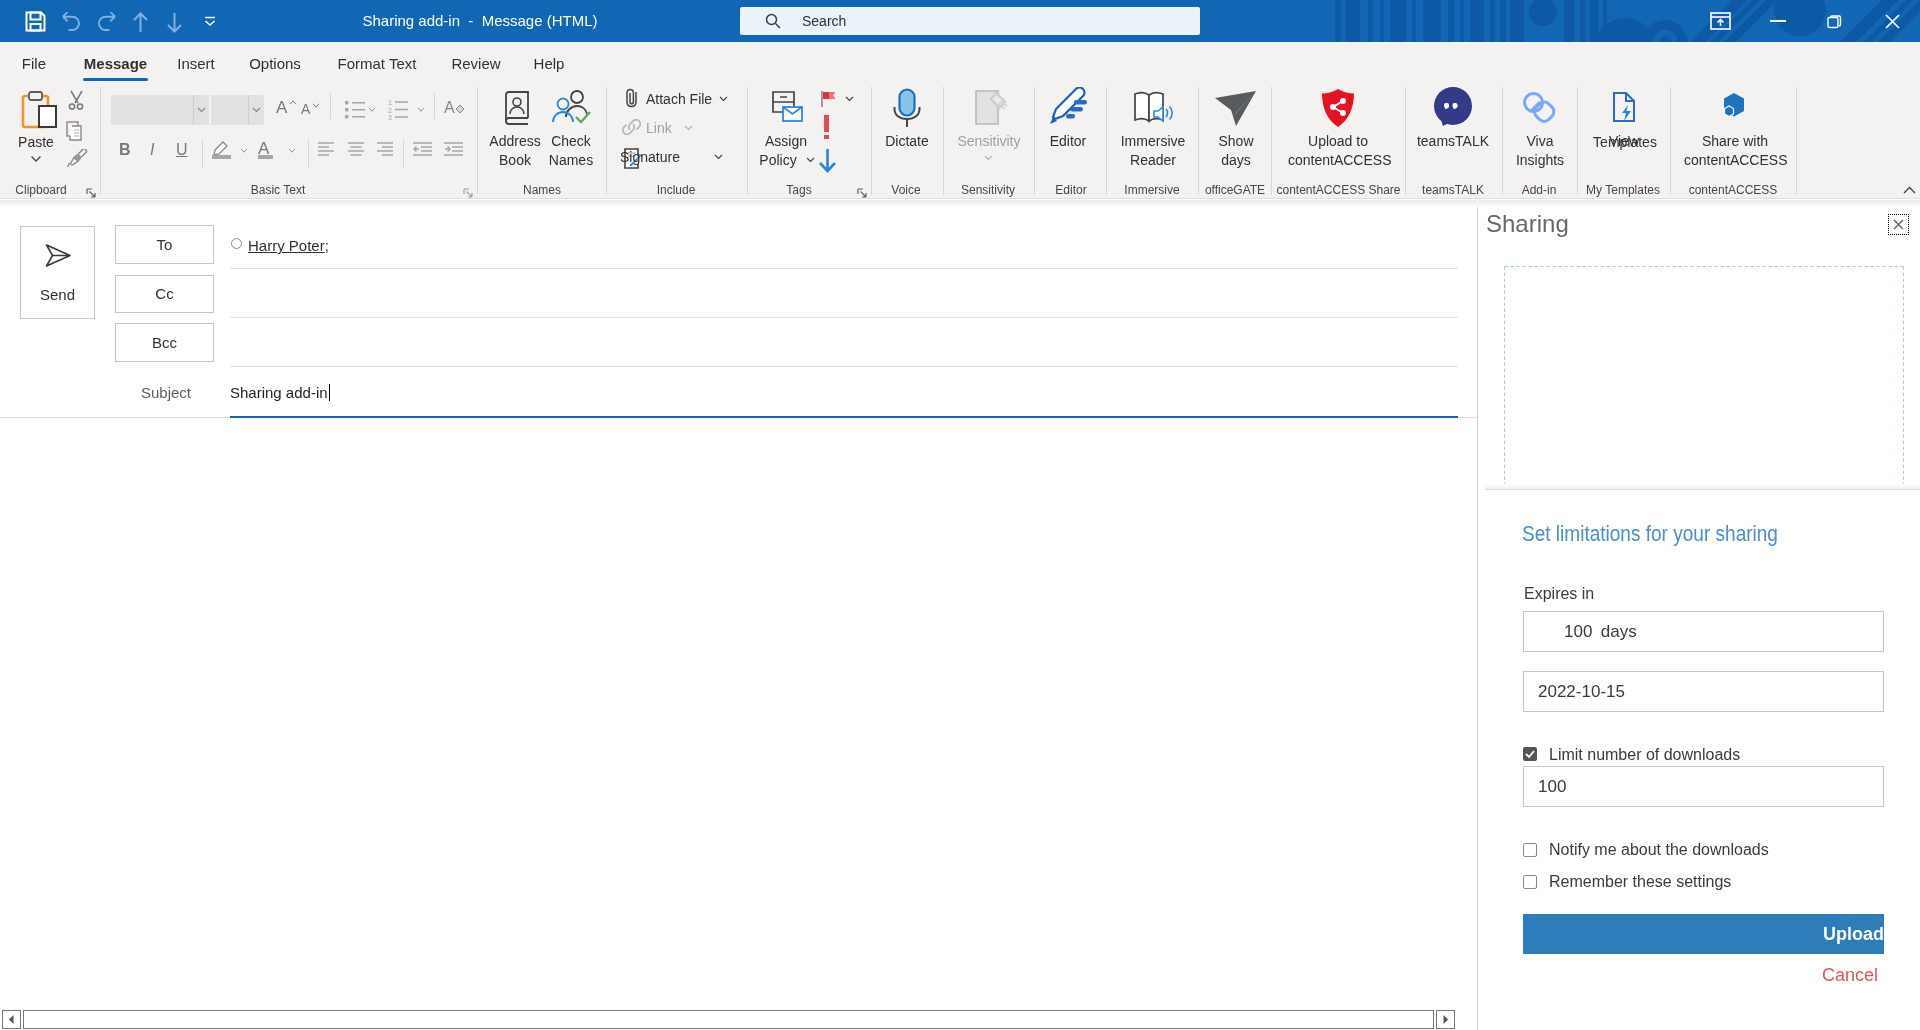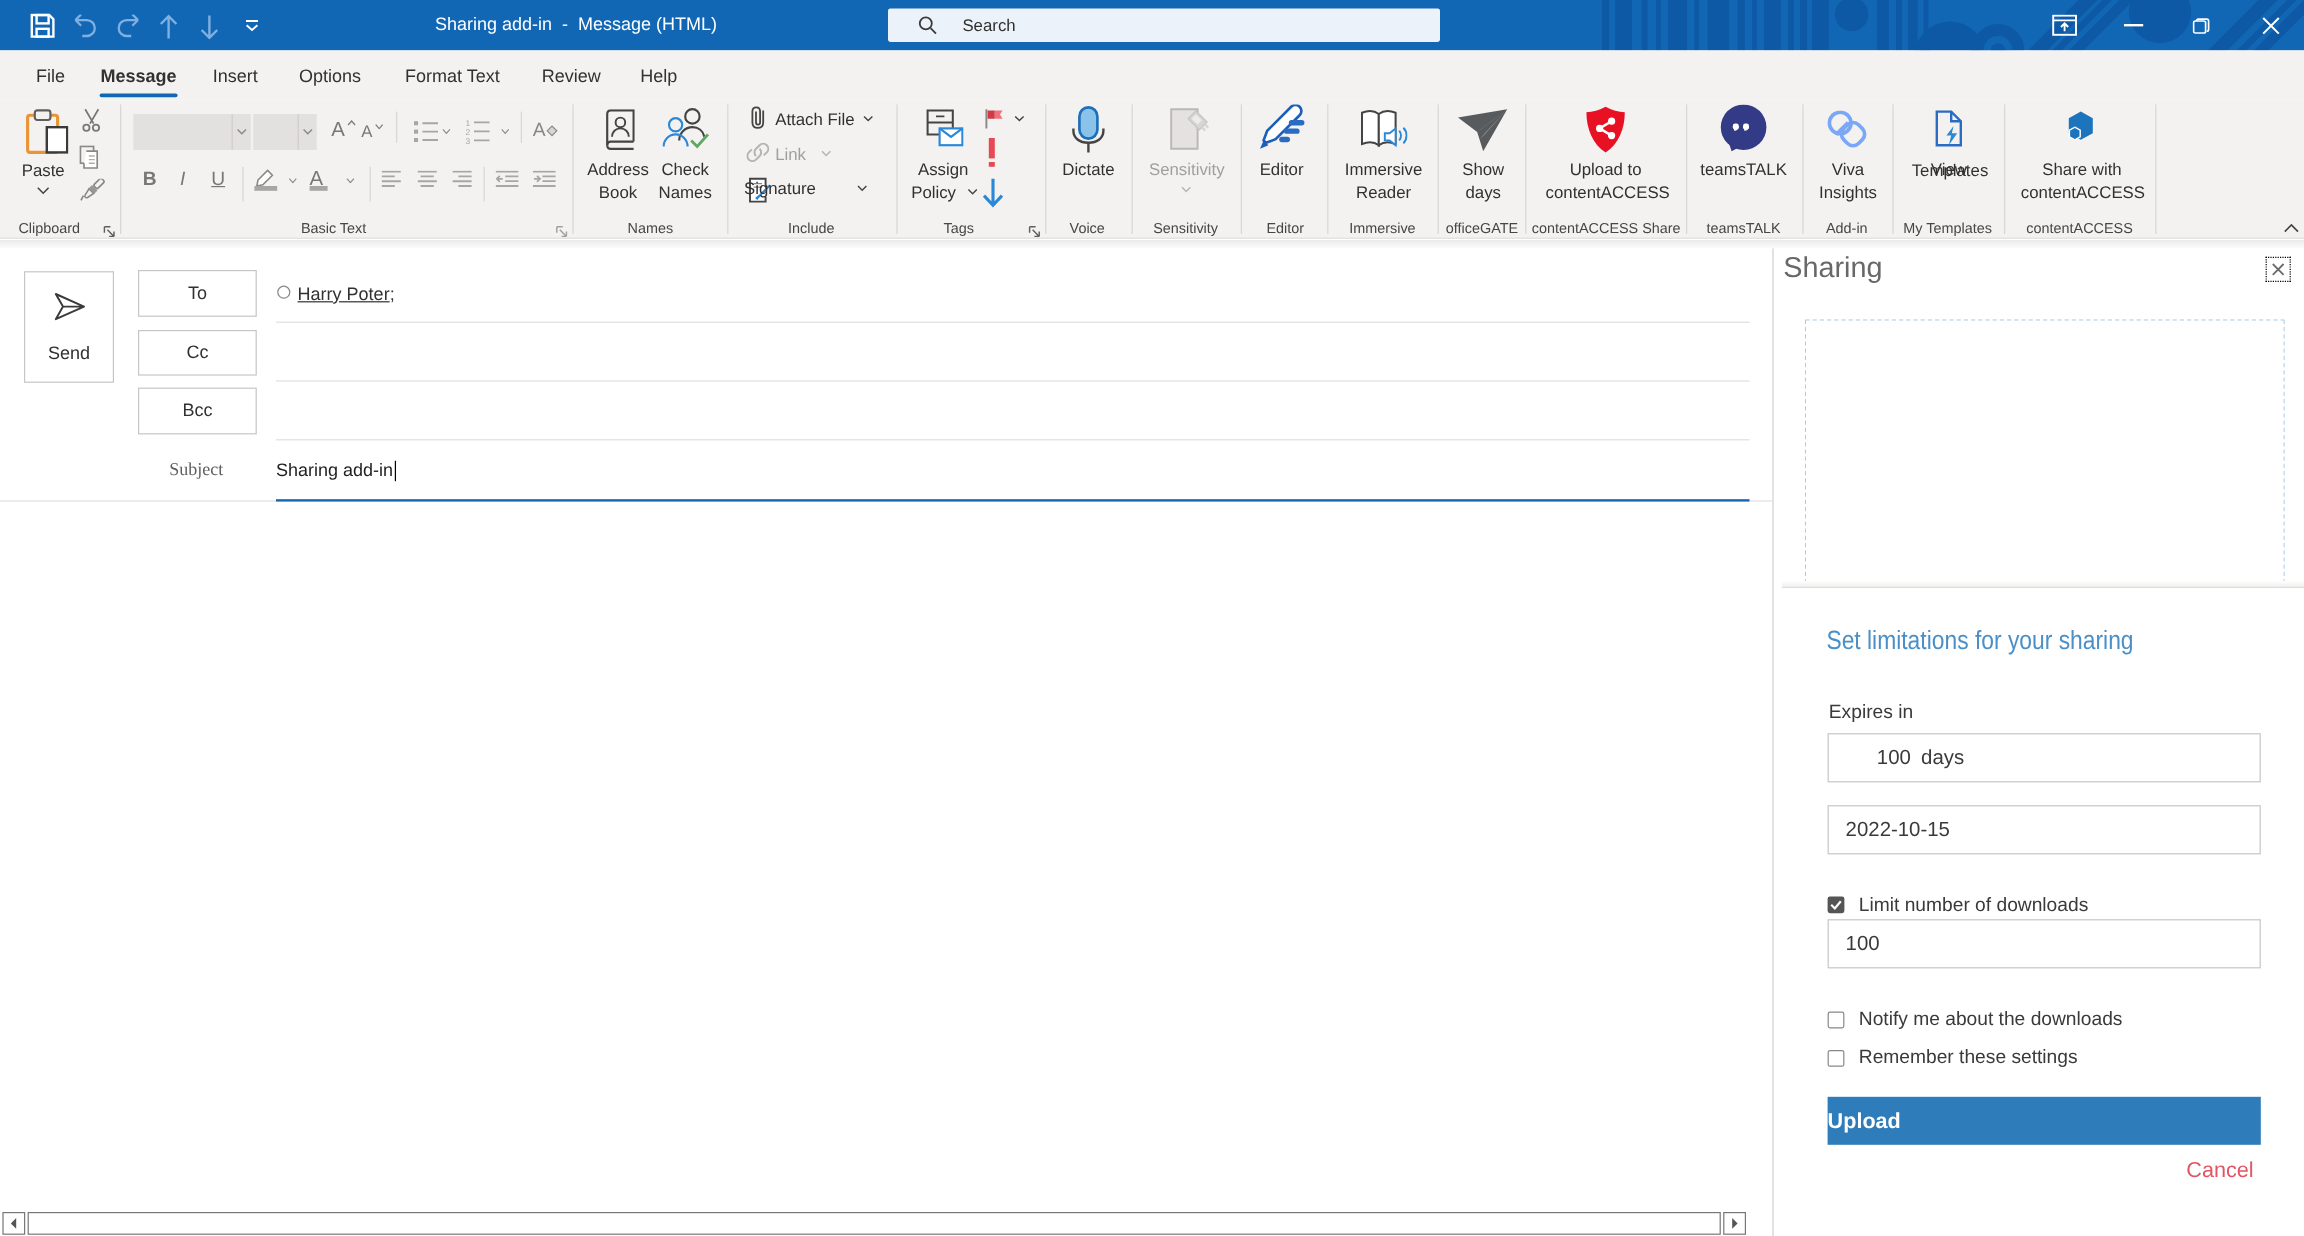--- a/index.html
+++ b/index.html
@@ -37,21 +37,21 @@
   #hscroll .track { position:absolute; top:0; left:21px; width:1411px; height:19px; border:1px solid #777; background:#fff; }
   
   #panel { position:absolute; left:1477px; top:207px; width:443px; height:823px; background:#fff; border-left:1px solid #d2d0ce; }
   #ptitle { position:absolute; left:8px; top:3px; font-size:24px; color:#686868; }
   #pclose { position:absolute; left:410px; top:7px; width:21px; height:21px; border:1px dotted #000; color:#666; text-align:center; line-height:20px; font-size:14px; }
   #pdivider { position:absolute; left:7px; top:277px; width:436px; height:6px; background:linear-gradient(#fefefe,#f0f0ef); border-bottom:1px solid #dcdcdb; }
   #pheading { position:absolute; left:44px; top:314px; font-size:22px; color:#4a8fc7; transform:scaleX(0.865); transform-origin:0 0; }
   .plabel { position:absolute; left:46px; font-size:16px; color:#3b3a39; }
   .pinput { position:absolute; left:45px; width:361px; height:41px; border:1px solid #c8c6c4; background:#fff; font-size:17px; color:#3b3a39; line-height:39px; padding-left:14px; }
   .pcheck { position:absolute; left:45px; width:14px; height:14px; }
-  #upload { position:absolute; left:45px; top:707px; width:361px; height:40px; background:#2e7cba; color:#fff; font-size:18px; font-weight:bold; text-align:left; line-height:40px; }
+  #upload { position:absolute; left:45px; top:707px; width:361px; height:40px; background:#2e7cba; color:#fff; font-size:18px; font-weight:bold; text-align:right; line-height:40px; }
   #cancel { position:absolute; left:39px; top:758px; width:361px; text-align:right; font-size:18px; color:#e25563; }
 </style>
 </head>
 <body>
 <div id="titlebar">
   <svg class="deco" width="600" height="42" viewBox="0 0 600 42" style="right:0;">
     <g fill="#0d59a5">
       <rect x="15" y="0" width="6" height="42"></rect>
       <rect x="26" y="0" width="14" height="42"></rect>
       <rect x="48" y="0" width="5" height="42"></rect>
@@ -122,21 +122,21 @@
   <div class="abs" style="left:1770px; top:20px; width:16px; height:2px; background:#fff;"></div>
   <svg class="abs" style="left:1827px; top:14px;" width="15" height="15" viewBox="0 0 15 15">
     <path d="M3.5 3.5 a1.5 1.5 0 0 1 1.5 -1.5 h7 a1.5 1.5 0 0 1 1.5 1.5 v7 a1.5 1.5 0 0 1 -1.5 1.5" fill="none" stroke="#fff" stroke-width="1.4"></path>
     <rect x="1" y="3.5" width="10" height="10" rx="1.5" fill="none" stroke="#fff" stroke-width="1.4"></rect>
   </svg>
   <svg class="abs" style="left:1885px; top:14px;" width="15" height="15" viewBox="0 0 15 15">
     <path d="M1 1 L14 14 M14 1 L1 14" stroke="#fff" stroke-width="1.7"></path>
   </svg>
 </div>
 <div id="tabrow">
-  <div class="tab" style="left:23px; width:38px;">File</div>
+  <div class="tab" style="left:8px; width:38px;text-align:right;">File</div>
   <div class="tab sel" style="left:82px; width:67px;">Message</div>
   <div class="tab" style="left:172px; width:48px;">Insert</div>
   <div class="tab" style="left:243px; width:64px;">Options</div>
   <div class="tab" style="left:330px; width:94px;">Format Text</div>
   <div class="tab" style="left:447px; width:58px;">Review</div>
   <div class="tab" style="left:528px; width:42px;">Help</div>
 </div>
 <div id="ribbon"></div>
 <div id="rc" style="position:absolute; left:0; top:0; width:1920px; height:200px;">
 
@@ -461,21 +461,21 @@
   </div>
   <div class="fbtn" style="left:115px; top:18px; width:99px; height:39px; line-height:37px;">To</div>
   <div class="fbtn" style="left:115px; top:68px; width:99px; height:38px; line-height:36px;">Cc</div>
   <div class="fbtn" style="left:115px; top:116px; width:99px; height:39px; line-height:37px;">Bcc</div>
   <div class="fline" style="left:230px; top:61px; width:1228px;"></div>
   <div class="fline" style="left:230px; top:110px; width:1228px;"></div>
   <div class="fline" style="left:230px; top:159px; width:1228px;"></div>
   <div class="fline" style="left:0px; top:210px; width:230px;"></div>
   <div style="position:absolute; left:230px; top:209px; width:1228px; height:2px; background:#1267b5;"></div>
   <div style="position:absolute; left:1458px; top:210px; width:19px; height:1px; background:#e1dfdd;"></div>
-  <div style="position:absolute; left:141px; top:177px; font-size:15px; color:#605e5c;font-family:Liberation Serif, serif;">Subject</div>
+  <div style="position:absolute; left:141px; top:177px; font-size:15px; color:#605e5c;">Subject</div>
   <div style="position:absolute; left:230px; top:177px; font-size:15px; color:#201f1e;">Sharing add-in<span style="border-left:1px solid #000; margin-left:1px;"></span></div>
   <div style="position:absolute; left:231px; top:31px; width:11px; height:11px; border:1px solid #8a8886; border-radius:50%;"></div>
   <div style="position:absolute; left:248px; top:30px; font-size:15px; color:#323130;"><span style="text-decoration:underline;">Harry Poter</span>;</div>
 </div>
 <div id="hscroll">
   <div class="btn" style="left:0;"><svg width="17" height="17" viewBox="0 0 17 17">
         <path d="M10.5 4 L6 8.5 L10.5 13 Z" fill="#555"></path>
       </svg></div>
   <div class="track"></div>
   <div class="btn" style="left:1434px;"><svg width="17" height="17" viewBox="0 0 17 17">

